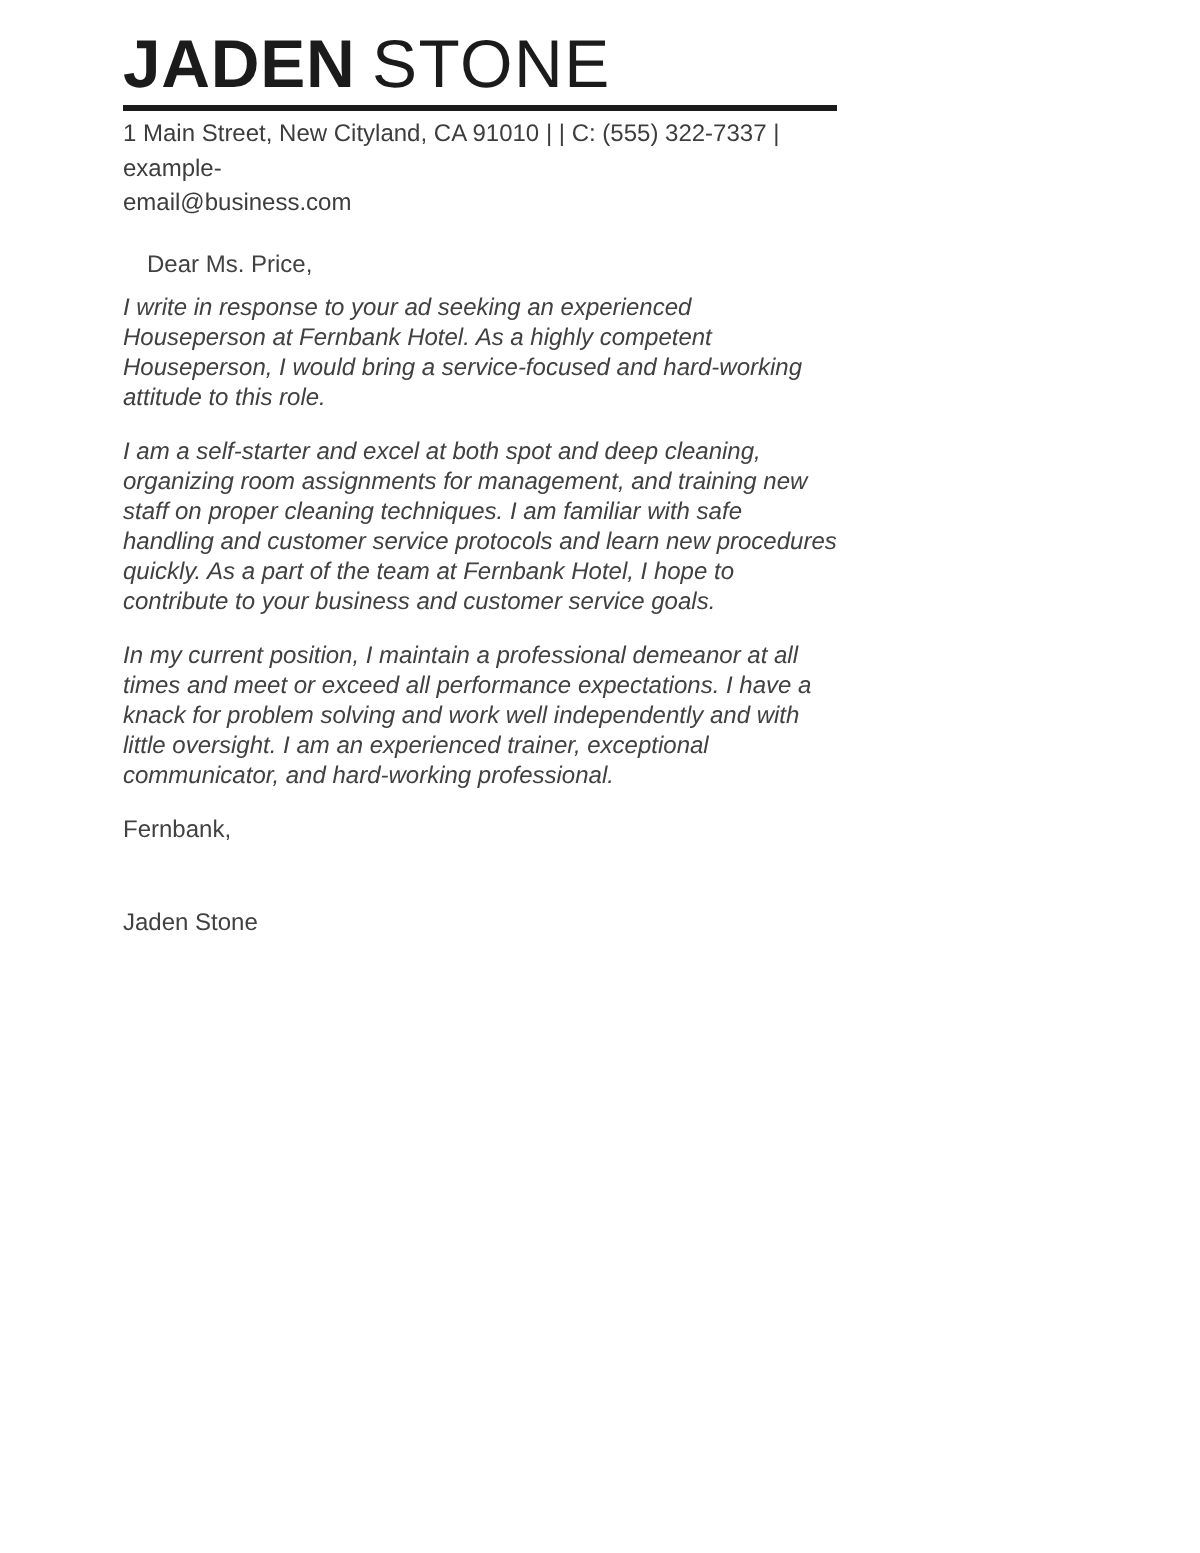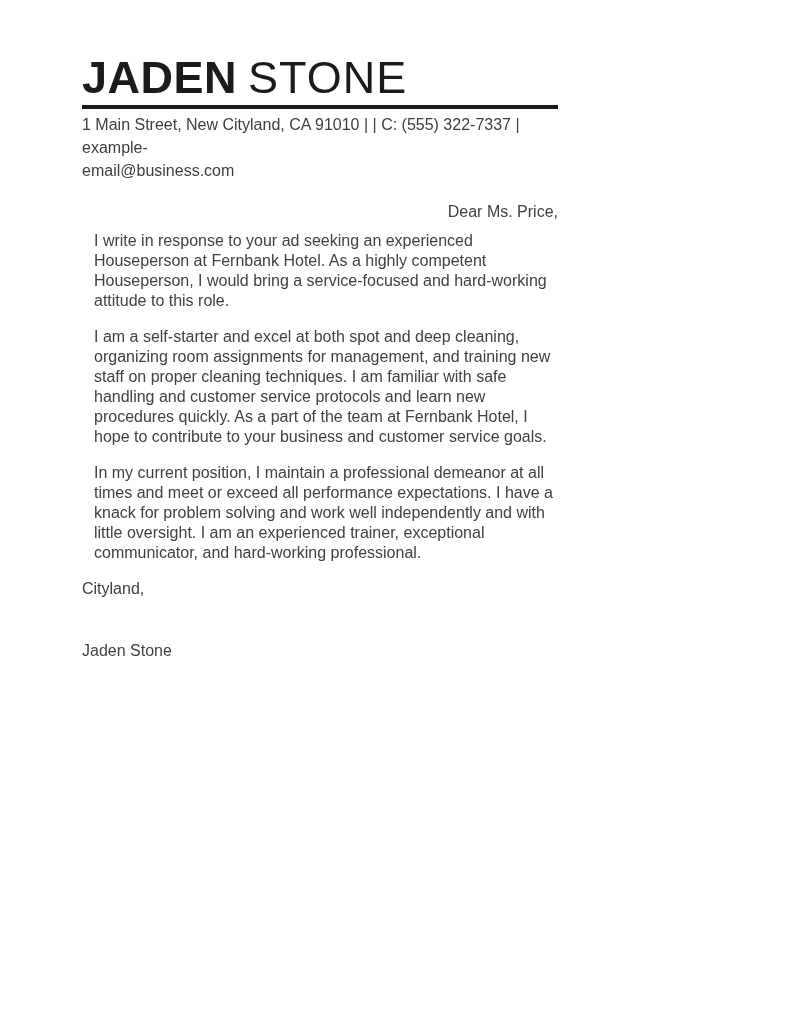--- a/index.html
+++ b/index.html
@@ -7,21 +7,21 @@
   body {
     width: 800px;
     height: 1035px;
     background: #ffffff;
     font-family: "Liberation Sans", "DejaVu Sans", sans-serif;
     overflow: hidden;
   }
   .page {
     width: 640px;
     height: 1035px;
-    padding: 55px 82px 0 82px;
+    padding: 20px 82px 0 82px;
     background: #ffffff;
   }
   .name {
     font-size: 45px;
     line-height: 1;
     color: #1b1b1b;
     white-space: nowrap;
     margin: 0;
   }
   .name .first {
@@ -45,24 +45,24 @@
     color: #3d3d3d;
     margin: 0;
   }
   .letter {
     font-size: 16px;
     line-height: 20px;
     color: #414141;
   }
   .salutation {
     margin: 20px 0 9px 16px;
-    text-align: right;
   }
   .letter p.body-para {
-    margin: 0 0 16px 12px;
+    margin: 0 0 16px 0;
+    font-style: italic;
   }
   .closing {
     margin: 0;
   }
   .signature {
     margin: 42px 0 0 0;
   }
 </style>
 </head>
 <body>
@@ -78,17 +78,17 @@
       <div>1 Main Street, New Cityland, CA 91010 | | C: (555) 322-7337 | example-</div>
       <div>email@business.com</div>
     </div>
   </header>
 
   <main class="letter">
     <p class="salutation">Dear Ms. Price,</p>
     <p class="body-para">I write in response to your ad seeking an experienced Houseperson at Fernbank Hotel. As a highly competent Houseperson, I would bring a service-focused and hard-working attitude to this role.</p>
     <p class="body-para">I am a self-starter and excel at both spot and deep cleaning, organizing room assignments for management, and training new staff on proper cleaning techniques. I am familiar with safe handling and customer service protocols and learn new procedures quickly. As a part of the team at Fernbank Hotel, I hope to contribute to your business and customer service goals.</p>
     <p class="body-para">In my current position, I maintain a professional demeanor at all times and meet or exceed all performance expectations. I have a knack for problem solving and work well independently and with little oversight. I am an experienced trainer, exceptional communicator, and hard-working professional.</p>
-    <p class="closing">Cityland,</p>
+    <p class="closing">Fernbank,</p>
     <p class="signature">Jaden Stone</p>
   </main>
 
 </div>
 
 </body></html>

